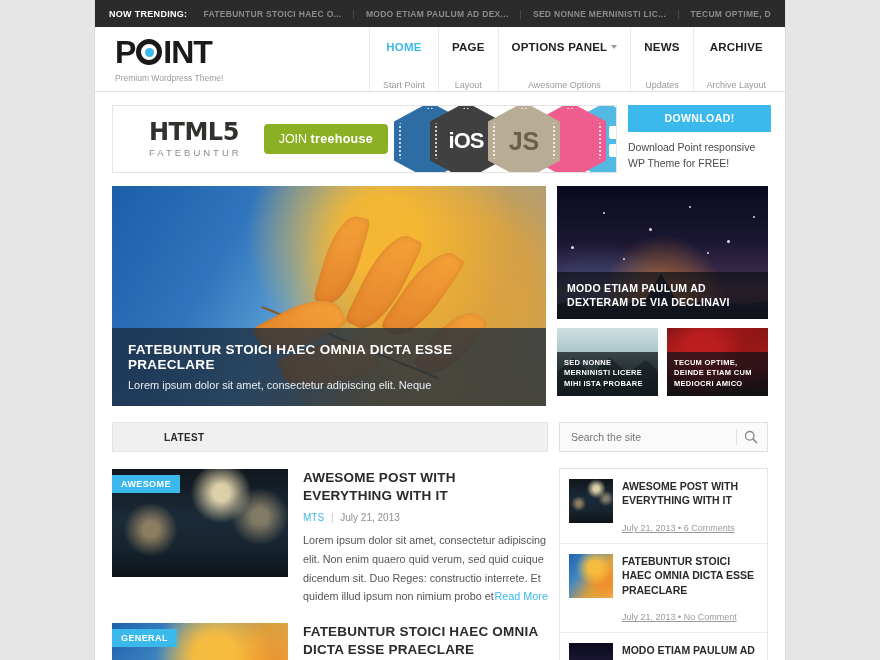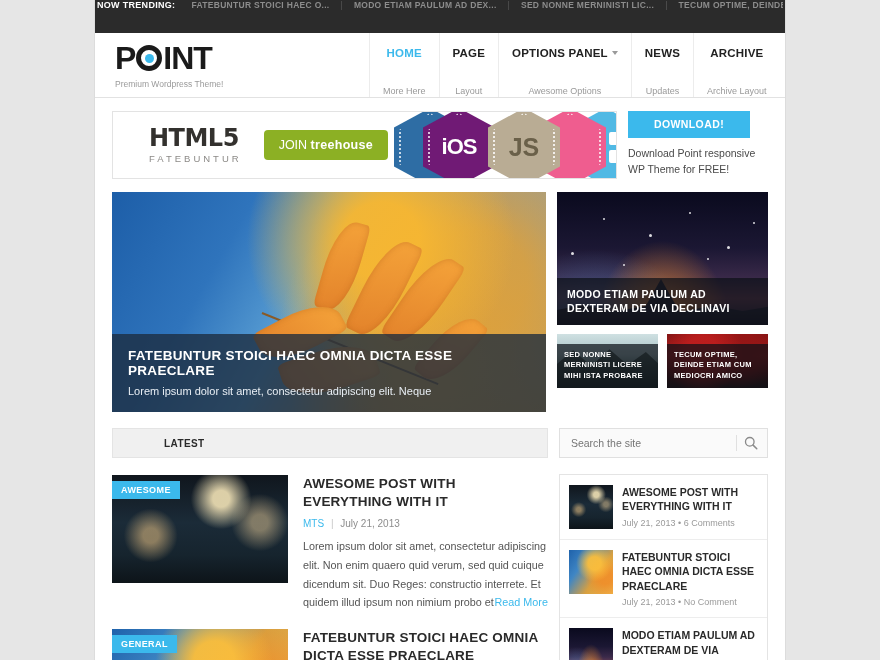--- a/index.html
+++ b/index.html
@@ -13,23 +13,23 @@
 
   .container {
     position: absolute; left: 95px; top: 0;
     width: 690px; min-height: 660px;
     background: #ffffff;
     box-shadow: 0 0 0 1px #dcdcdc;
   }
 
   
   .topbar {
-    height: 33px; background: #2b2b2b;
-    display: flex; align-items: flex-start;
-    padding: 0 2px; overflow: hidden;
+    height: 27px; background: #2b2b2b;
+    display: flex; align-items: center;
+    padding: 0 14px; overflow: hidden;
   }
   .topbar-label {
     color: #ffffff; font-size: 9px; font-weight: bold;
     letter-spacing: .3px; white-space: nowrap; margin-right: 16px;
   }
   .trend-list { display: flex; align-items: center; overflow: hidden; }
   .trend-item {
     color: #8c8c8c; font-size: 8.5px; font-weight: bold;
     letter-spacing: .3px; white-space: nowrap;
   }
@@ -109,40 +109,40 @@
     position: absolute; right: -6px; top: 0; bottom: 0;
     width: 230px; display: flex; align-items: flex-start;
   }
   .hex {
     position: absolute; width: 72px; height: 78px; top: -4px;
     clip-path: polygon(50% 0%, 100% 25%, 100% 75%, 50% 100%, 0% 75%, 0% 25%);
     display: flex; align-items: center; justify-content: center;
     font-weight: bold; color: #fff;
   }
   .hex.b1 { left: 2px;  background: #2e6da4; }
-  .hex.b2 { left: 31px; background: #701a75; z-index: 3; }
+  .hex.b2 { left: 38px; background: #404040; z-index: 3; }
   .hex.b3 { left: 96px; background: #b9ac94; z-index: 4; color: #6a6049; font-size: 25px; }
   .hex.b4 { left: 142px; background: #ef5d8f; z-index: 2; }
   .hex.b5 { left: 178px; background: #51b9e4; z-index: 1; }
   .hex.b2 .lbl { font-size: 22px; color: #fff; letter-spacing: -1px; }
   .dotring {
     position: absolute; inset: 5px;
     clip-path: polygon(50% 0%, 100% 25%, 100% 75%, 50% 100%, 0% 75%, 0% 25%);
     border: 2px dotted rgba(255,255,255,.75);
   }
   .hex.b3 .dotring { border-color: rgba(255,255,255,.8); }
   .grid-dots { display: grid; grid-template-columns: 1fr 1fr; gap: 5px; }
   .grid-dots i {
     display: block; width: 13px; height: 13px; background: #fff;
     border-radius: 2px;
   }
 
   .dl-box { width: 139px; }
   .dl-btn {
-    display: block; width: 122px; height: 27px; background: #3bb9ec;
+    display: block; width: 143px; height: 27px; background: #3bb9ec;
     color: #fff; font-size: 10.5px; font-weight: bold; letter-spacing: .4px;
     text-align: center; line-height: 27px; cursor: pointer;
   }
   .dl-text {
     margin-top: 8px; font-size: 10.5px; color: #4a4a4a; line-height: 1.5;
   }
 
   
   .feature-row { display: flex; padding: 13px 17px 0 17px; gap: 11px; }
   .hero {
@@ -208,21 +208,21 @@
     clip-path: polygon(0 42%, 12% 22%, 26% 48%, 42% 28%, 58% 50%, 74% 26%, 88% 46%, 100% 30%, 100% 100%, 0 100%);
   }
   .feat-overlay {
     position: absolute; left: 0; right: 0; bottom: 0;
     background: rgba(12,16,24,.72); color: #fff;
     padding: 9px 10px 10px 10px;
     font-size: 10.5px; font-weight: bold; letter-spacing: .3px; line-height: 1.35;
   }
   .feat-small-row { display: flex; gap: 9px; }
   .feat-small {
-    width: 101px; height: 54px; position: relative; overflow: hidden; cursor: pointer;
+    width: 101px; height: 68px; position: relative; overflow: hidden; cursor: pointer;
   }
   .valley {
     position: absolute; inset: 0;
     background: linear-gradient(180deg, #cfe0e2 0%, #a9c3c6 38%, #6f8a86 62%, #3d4f4c 100%);
   }
   .valley:after {
     content: ""; position: absolute; bottom: 0; left: 0; right: 0; height: 46px;
     background: linear-gradient(180deg, #5a6f68, #24302d);
     clip-path: polygon(0 48%, 16% 18%, 34% 52%, 52% 16%, 70% 50%, 88% 22%, 100% 46%, 100% 100%, 0 100%);
   }
@@ -306,21 +306,21 @@
   .wp-item {
     display: flex; gap: 9px; padding: 10px 9px;
     border-bottom: 1px solid #ededed;
   }
   .wp-thumb { width: 44px; height: 44px; flex-shrink: 0; position: relative; }
   .wp-body { flex: 1; min-width: 0; }
   .wp-title {
     font-size: 10.5px; font-weight: bold; color: #2a2a2a;
     line-height: 1.38; cursor: pointer;
   }
-  .wp-meta { margin-top: 4px; font-size: 9px; color: #9a9a9a; }
+  .wp-meta { margin-top: 15px; font-size: 9px; color: #9a9a9a; text-decoration: underline; }
 </style>
 </head>
 <body>
 
 <div class="page">
   <div class="container">
 
     <div class="topbar">
       <div class="topbar-label">NOW TRENDING:</div>
       <div class="trend-list">
@@ -342,21 +342,21 @@
             <span class="o-dot"></span>
           </span>
           <span>INT</span>
         </div>
         <div class="tagline">Premium Wordpress Theme!</div>
       </div>
 
       <div class="nav">
         <div class="nav-item active">
           <div class="nav-title">HOME</div>
-          <div class="nav-sub">More Here</div>
+          <div class="nav-sub">Start Point</div>
         </div>
         <div class="nav-item">
           <div class="nav-title">PAGE</div>
           <div class="nav-sub">Layout</div>
         </div>
         <div class="nav-item">
           <div class="nav-title">
             <span>OPTIONS PANEL</span><span class="caret"></span>
           </div>
           <div class="nav-sub">Awesome Options</div>

